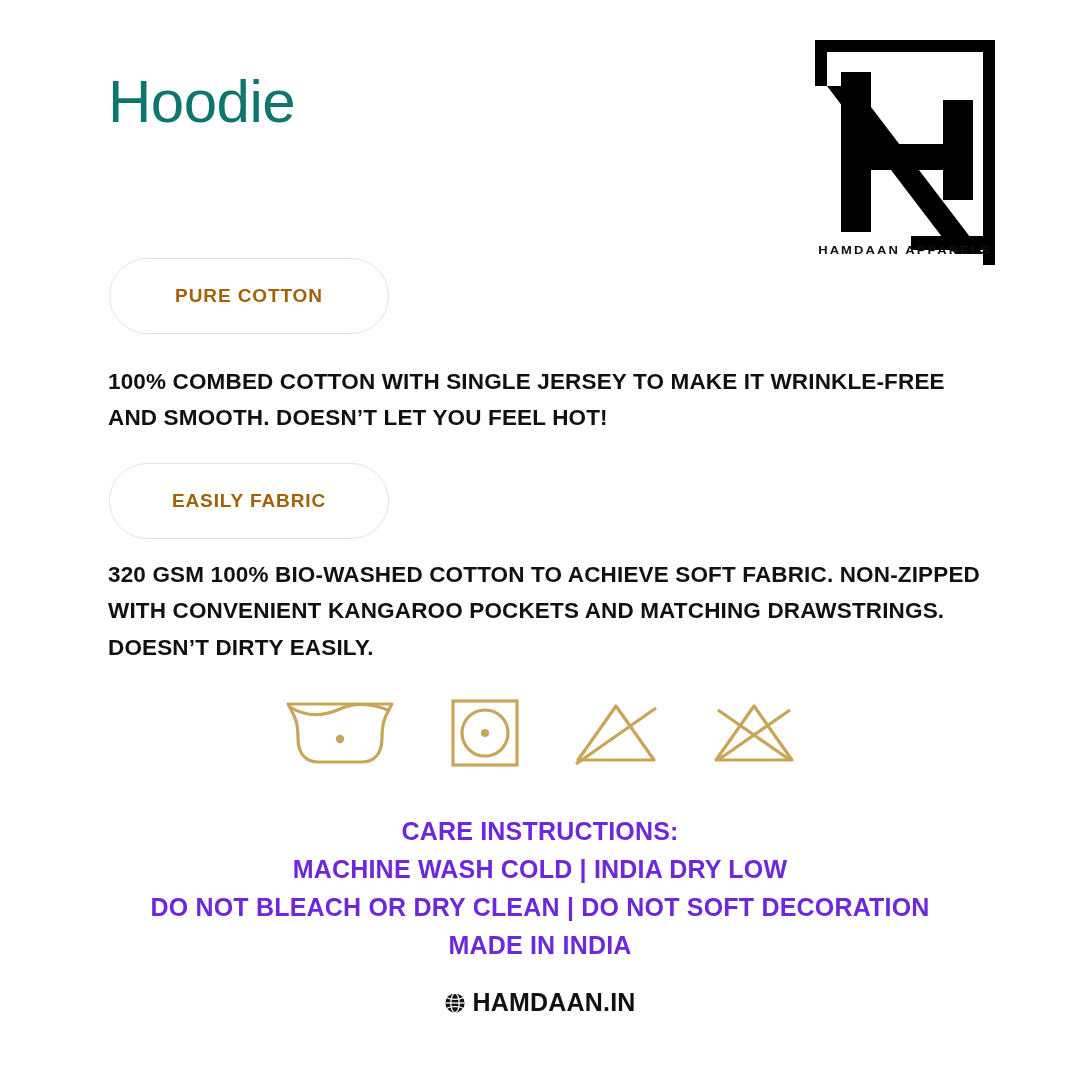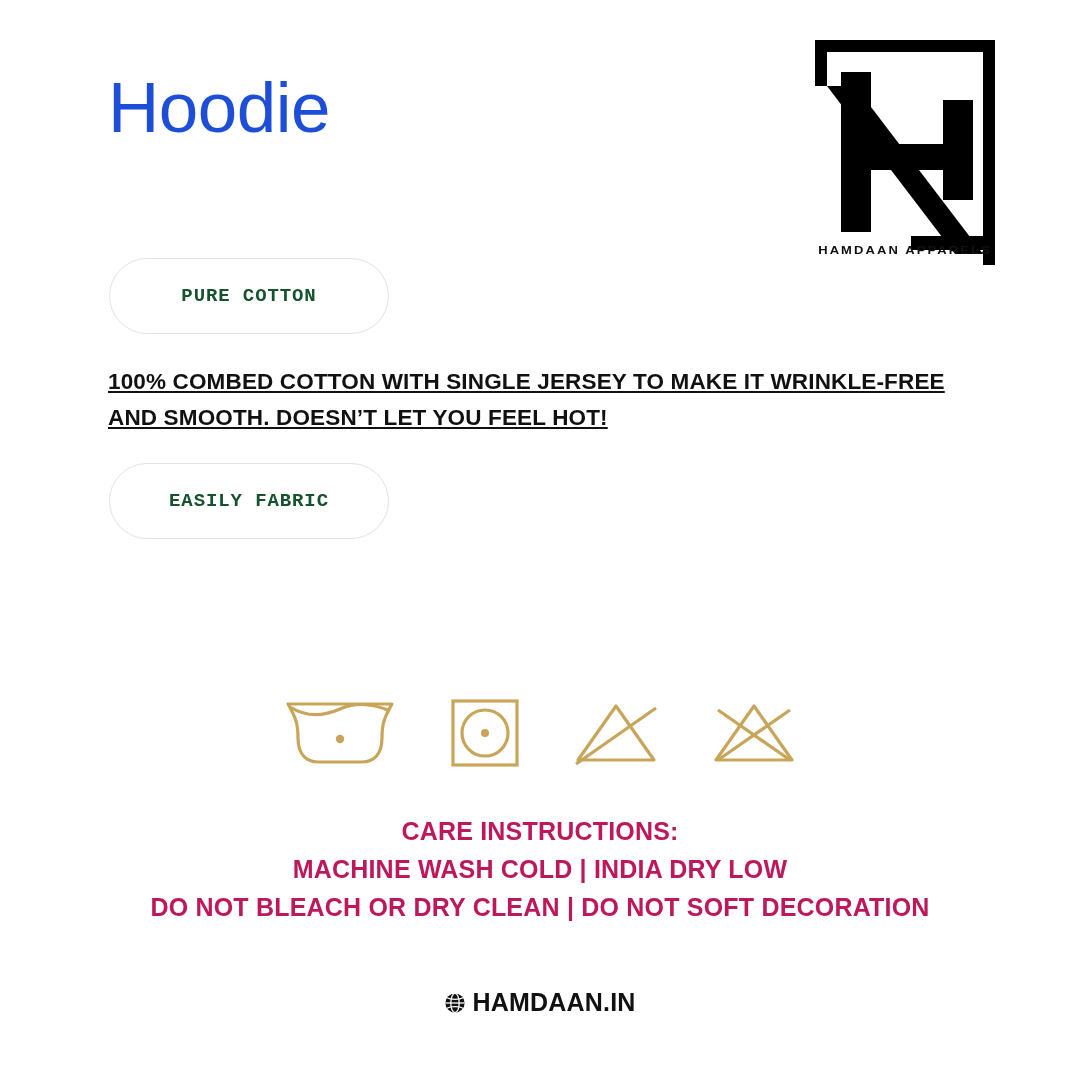--- a/index.html
+++ b/index.html
@@ -18,24 +18,24 @@
     height: 1080px;
     background: #ffffff;
     overflow: hidden;
   }
 
   
   .product-title {
     position: absolute;
     left: 108px;
     top: 72px;
-    font-size: 71px;
+    font-size: 60px;
     font-weight: 400;
     letter-spacing: -0.5px;
-    color: #1d4ed8;
+    color: #0f766e;
     line-height: 1.0;
   }
 
   .brand-logo {
     position: absolute;
     right: 85px;
     top: 40px;
     width: 180px;
     height: 225px;
   }
@@ -64,38 +64,36 @@
     background: #ffffff;
     display: flex;
     align-items: center;
     justify-content: center;
     padding: 0 28px;
   }
   .chip-label {
     font-size: 19px;
     font-weight: 700;
     letter-spacing: 0.9px;
-    color: #14532d;
+    color: #a16207;
     white-space: nowrap;
-    font-family: Liberation Mono, monospace;
   }
   #chip-pure-cotton { top: 258px; width: 280px; }
   #chip-comfort-fabric { top: 463px; width: 280px; }
 
   
   .body-text {
     position: absolute;
     left: 108px;
     font-size: 22.5px;
     font-weight: 700;
     letter-spacing: 0.15px;
     line-height: 1.62;
     color: #111111;
     width: 890px;
-    text-decoration: underline;
   }
   #para-cotton { top: 364px; }
   #para-fabric { top: 557px; }
 
   
   .care-symbols {
     position: absolute;
     left: 0;
     top: 698px;
     width: 1080px;
@@ -105,21 +103,21 @@
   }
   .care-symbols svg { display: block; }
 
   
   .care-block {
     position: absolute;
     left: 0;
     top: 812px;
     width: 1080px;
     text-align: center;
-    color: #be185d;
+    color: #6d28d9;
   }
   .care-block .line {
     font-size: 25px;
     font-weight: 700;
     letter-spacing: 0.2px;
     line-height: 1.52;
     white-space: nowrap;
   }
 
   
@@ -171,20 +169,21 @@
   <div class="chip" id="chip-pure-cotton">
     <span class="chip-label">PURE COTTON</span>
   </div>
 
   <div class="body-text" id="para-cotton">100% COMBED COTTON WITH SINGLE JERSEY TO MAKE IT WRINKLE-FREE AND SMOOTH. DOESN’T LET YOU FEEL HOT!</div>
 
   <div class="chip" id="chip-comfort-fabric">
     <span class="chip-label">EASILY FABRIC</span>
   </div>
 
+  <div class="body-text" id="para-fabric">320 GSM 100% BIO-WASHED COTTON TO ACHIEVE SOFT FABRIC. NON-ZIPPED WITH CONVENIENT KANGAROO POCKETS AND MATCHING DRAWSTRINGS. DOESN’T DIRTY EASILY.</div>
 
   <div class="care-symbols">
 
     <span>
       <svg viewBox="0 0 112 70" width="112" height="70" aria-hidden="true">
         <path d="M4 6 L108 6 C100 20 98 26 98 40 C98 56 90 64 78 64 L34 64 C22 64 14 56 14 40 C14 26 12 20 4 6 Z" fill="none" stroke="#c8a558" stroke-width="3.2" stroke-linejoin="round"></path>
         <path d="M6 9 C22 19 38 19 56 11 C74 3 92 7 106 13" fill="none" stroke="#c8a558" stroke-width="3.2"></path>
         <circle cx="56" cy="41" r="4.2" fill="#c8a558"></circle>
       </svg>
     </span>
@@ -210,20 +209,21 @@
         <line x1="6" y1="12" x2="78" y2="62" stroke="#c8a558" stroke-width="3.2"></line>
         <line x1="78" y1="12" x2="6" y2="62" stroke="#c8a558" stroke-width="3.2"></line>
       </svg>
     </span>
   </div>
 
   <div class="care-block">
     <div class="line">CARE INSTRUCTIONS:</div>
     <div class="line">MACHINE WASH COLD | INDIA DRY LOW</div>
     <div class="line">DO NOT BLEACH OR DRY CLEAN | DO NOT SOFT DECORATION</div>
+    <div class="line">MADE IN INDIA</div>
   </div>
 
   <div class="site-row">
     <span>
       <svg class="globe-icon" viewBox="0 0 24 24" aria-hidden="true">
         <circle cx="12" cy="12" r="10.5" fill="#111111"></circle>
         <g stroke="#ffffff" stroke-width="1.4" fill="none">
           <ellipse cx="12" cy="12" rx="4.6" ry="10.5"></ellipse>
           <line x1="1.5" y1="12" x2="22.5" y2="12"></line>
           <path d="M3.2 6.3 C7 8.6 17 8.6 20.8 6.3"></path>

